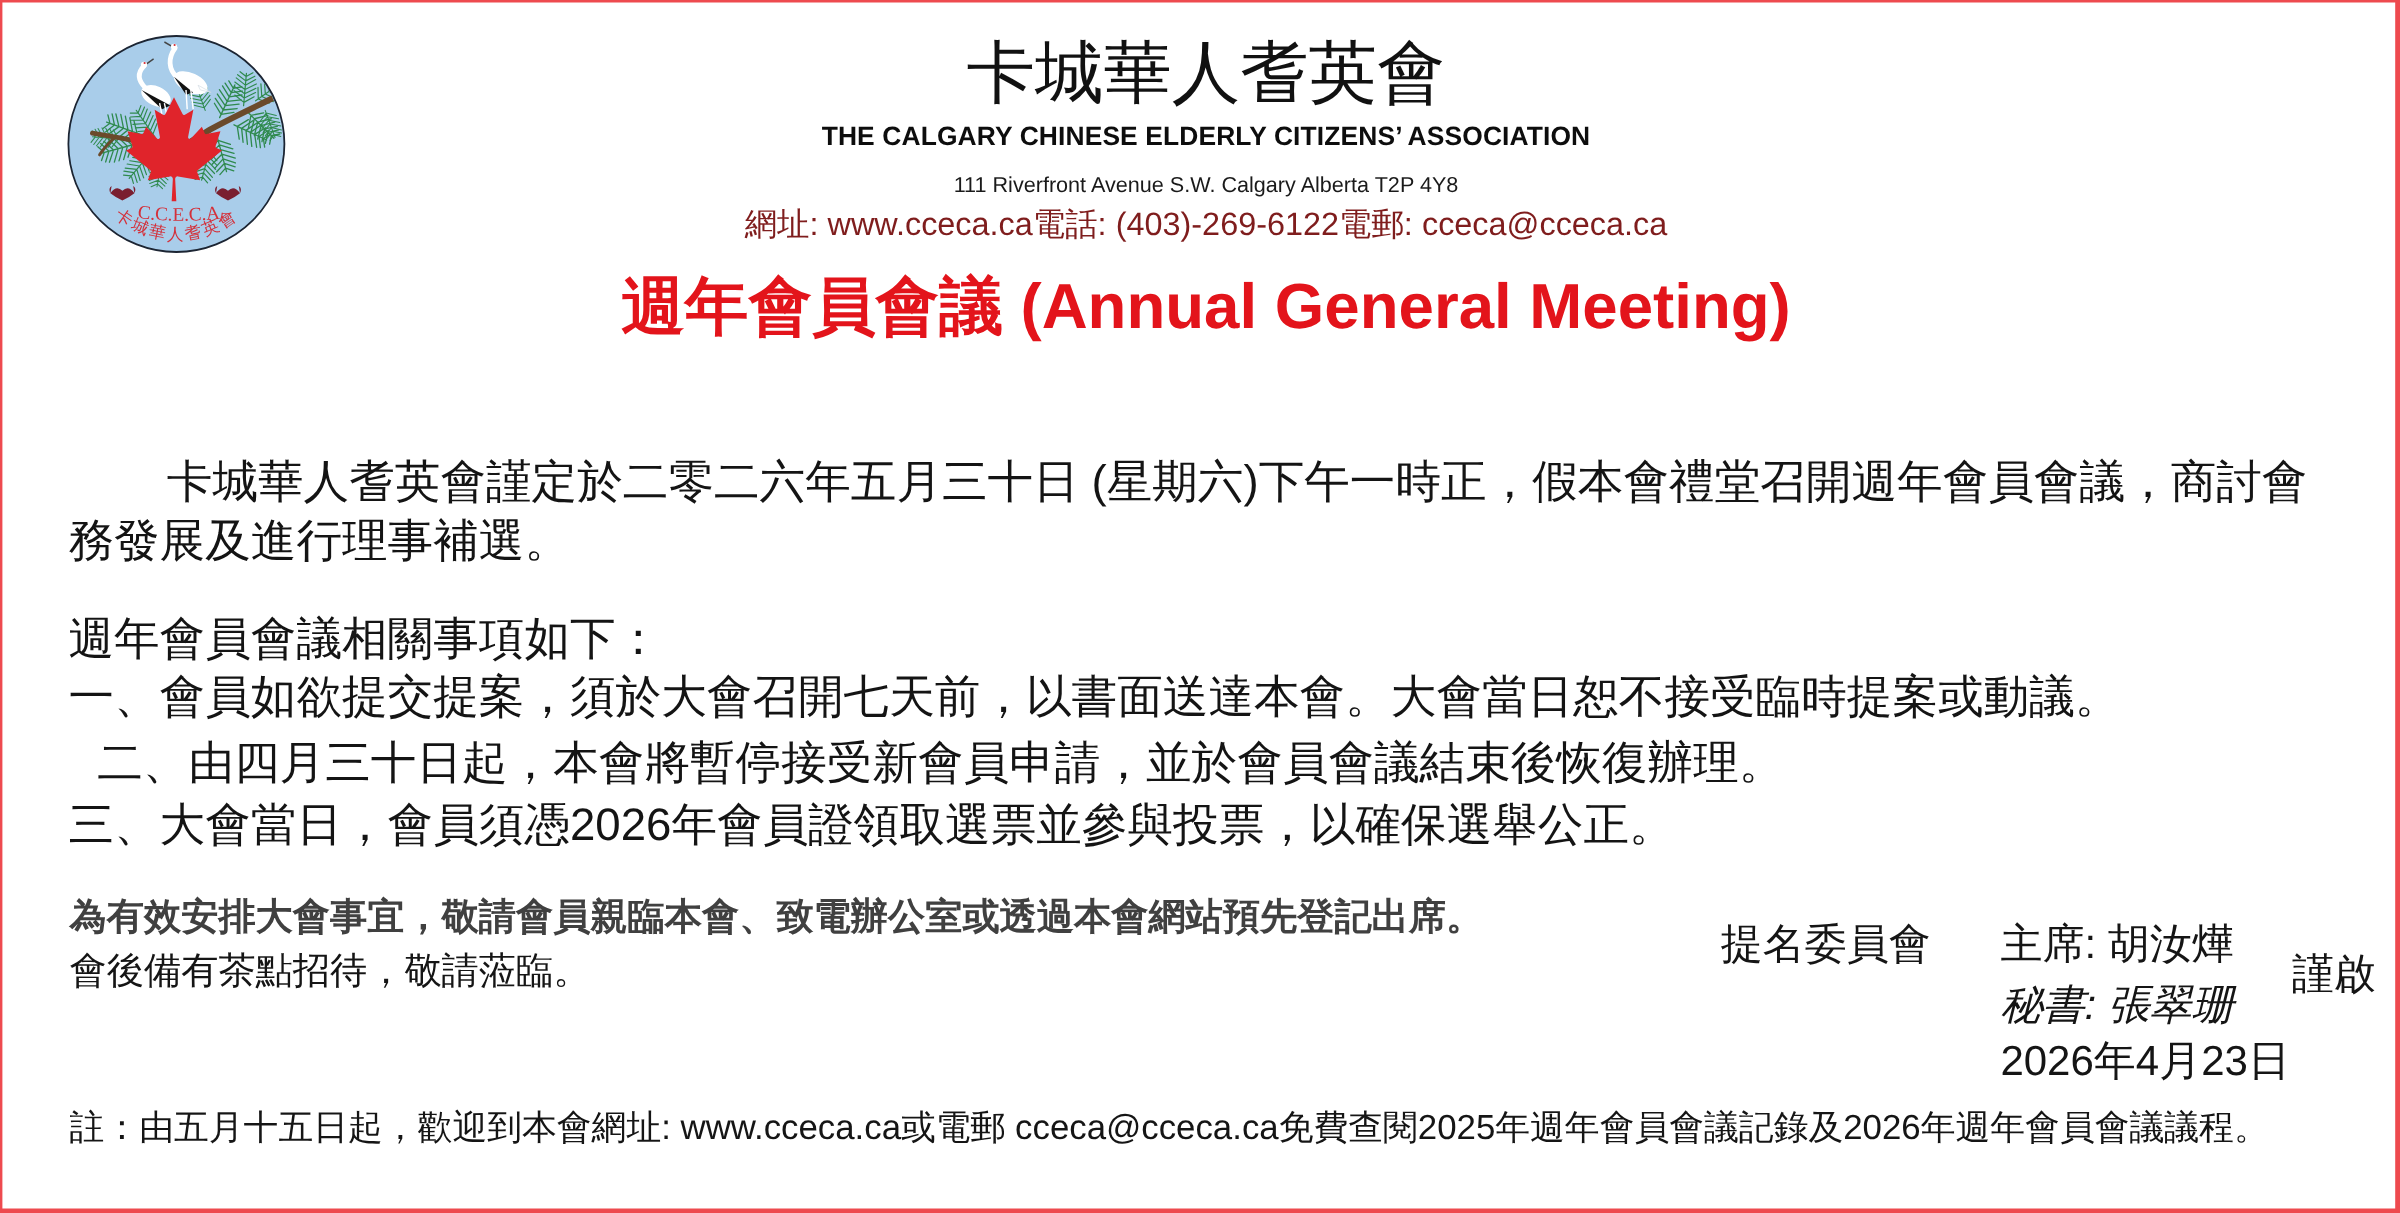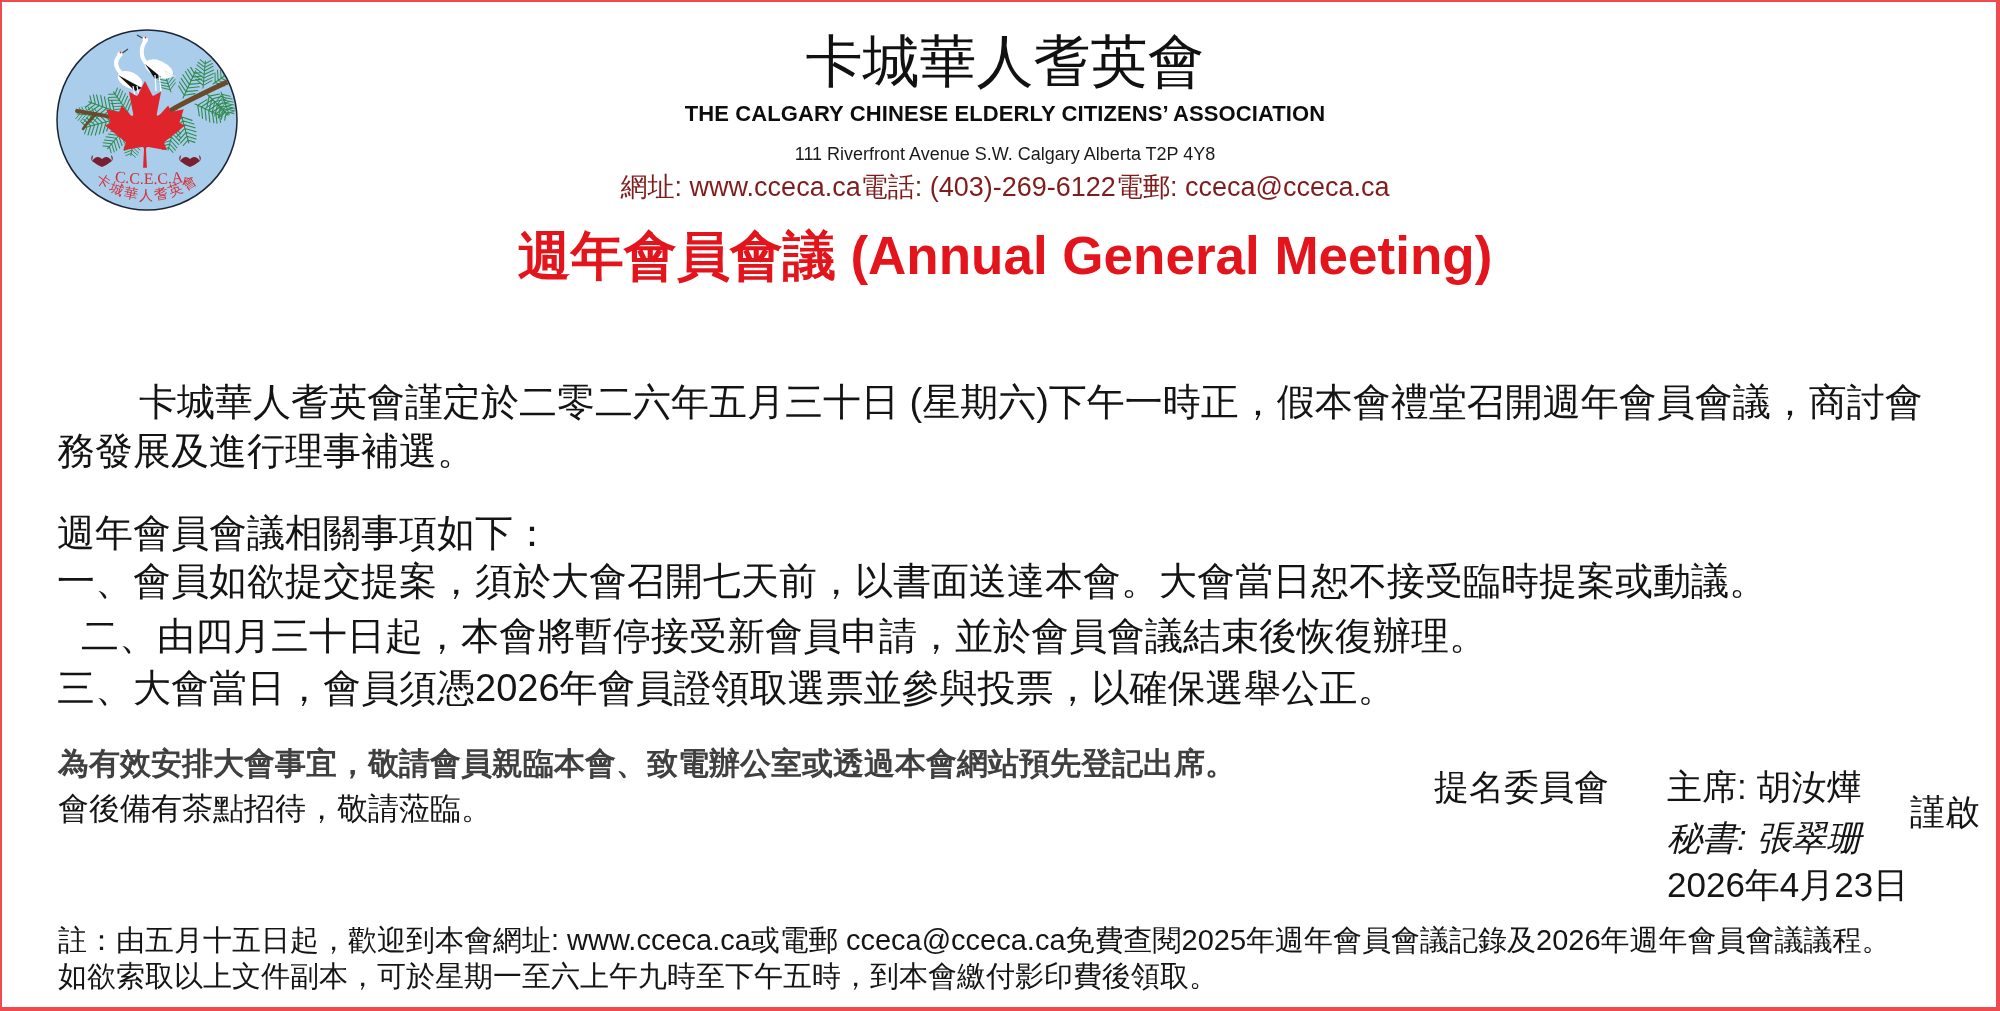--- a/index.html
+++ b/index.html
@@ -151,16 +151,15 @@
   <div class="line reg">為有效安排大會事宜，敬請會員親臨本會、致電辦公室或透過本會網站預先登記出席。</div>
   <div class="line refresh">會後備有茶點招待，敬請蒞臨。</div>
 
   <div class="line sig sig-committee">提名委員會</div>
   <div class="line sig sig-chair"><span class="sep">主席:</span><span>胡汝燁</span></div>
   <div class="line sig sig-secretary"><span class="sep">秘書:</span><span>張翠珊</span></div>
   <div class="line sig sig-closing">謹啟</div>
   <div class="line sig sig-date">2026年4月23日</div>
 
   <div class="line foot foot1">註：由五月十五日起，歡迎到本會網址: www.cceca.ca或電郵 cceca@cceca.ca免費查閱2025年週年會員會議記錄及2026年週年會員會議議程。</div>
-  <div class="line foot foot2">如欲索取以上文件副本，可於星期一至六上午九時至下午五時，到本會繳付影印費後領取。</div>
 
   <div class="frame"></div>
 </div>
 
 </body></html>

